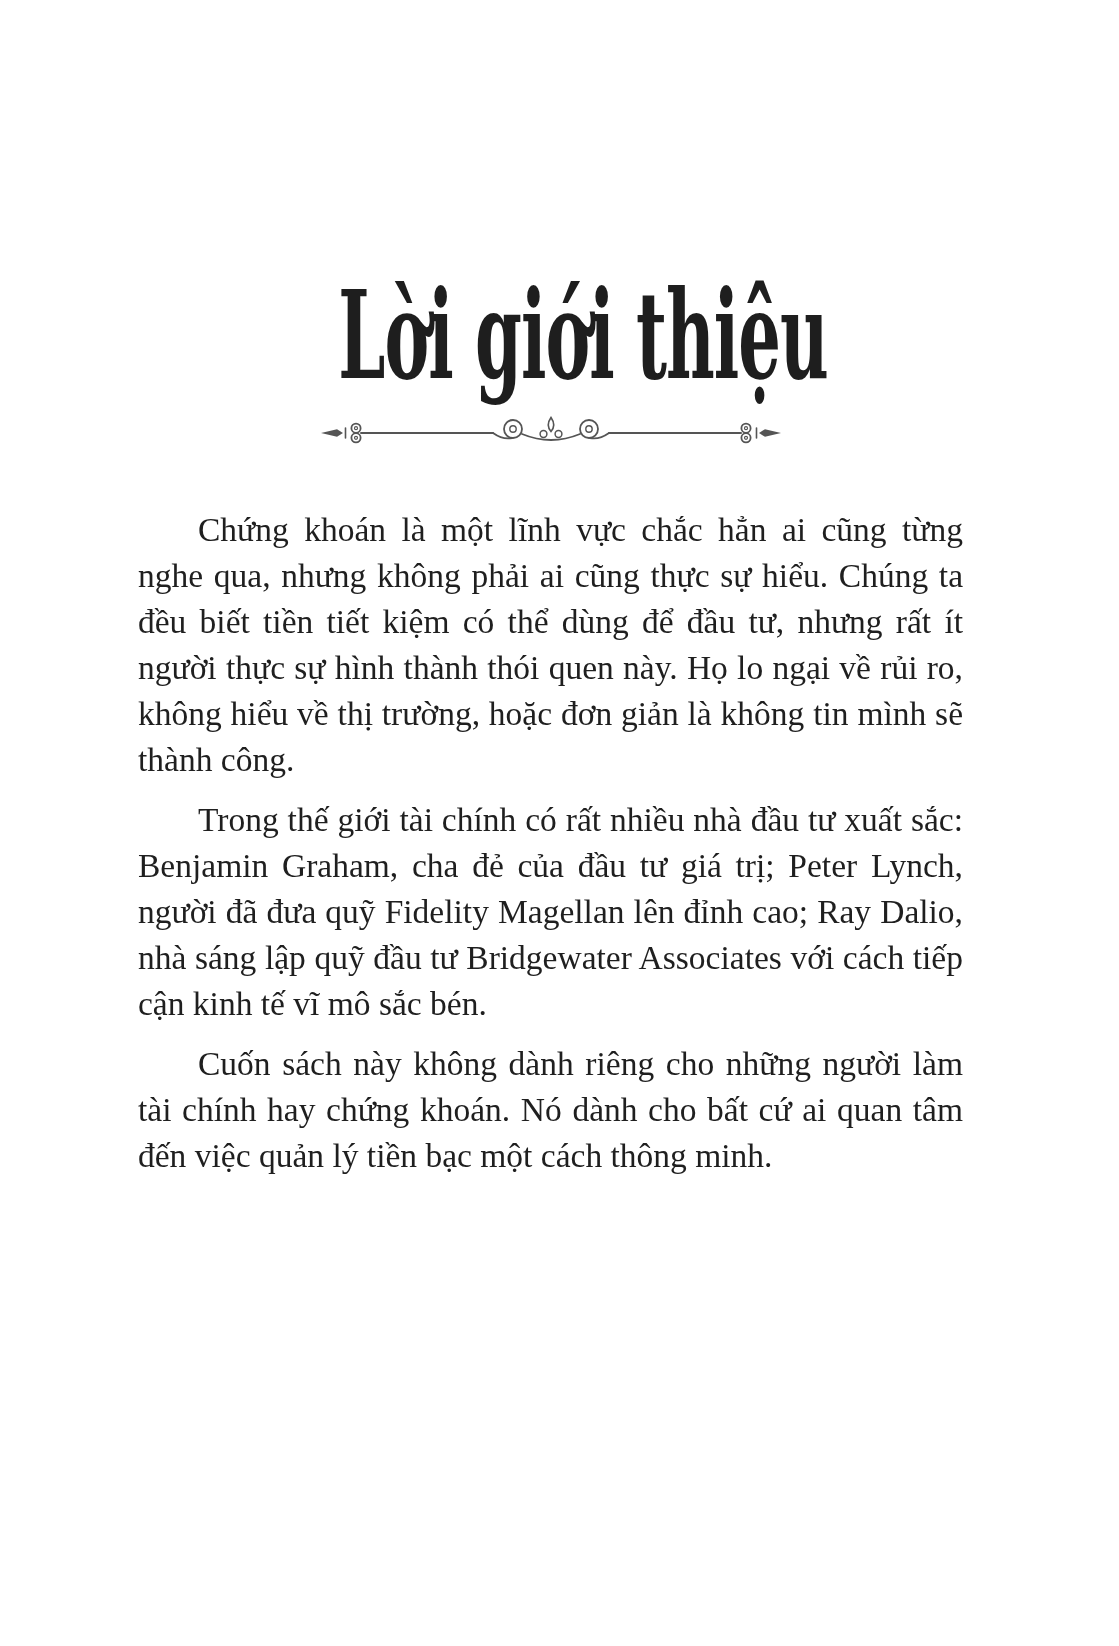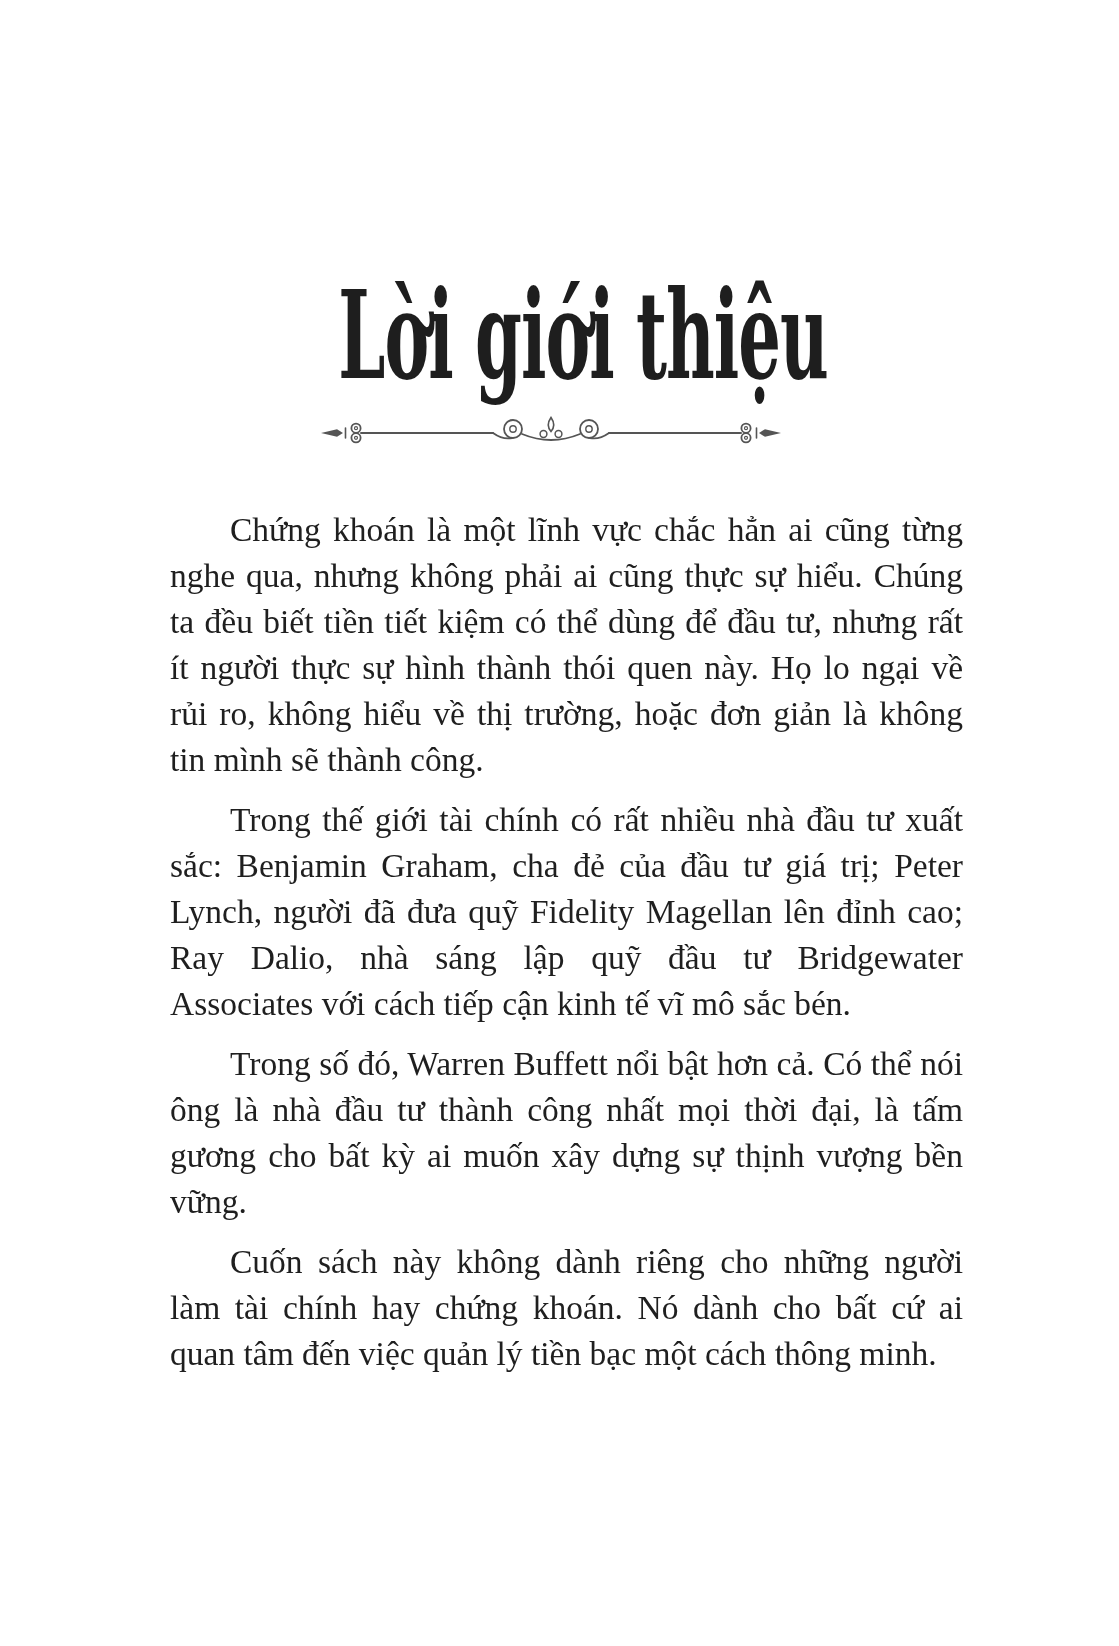--- a/index.html
+++ b/index.html
@@ -34,21 +34,20 @@
     display: block;
     margin: 19px auto 0 auto;
   }
   .body-text {
     margin-top: 56px;
     font-size: 33.5px;
     line-height: 46px;
     color: #1f1f1f;
     text-align: justify;
     text-justify: inter-word;
-    margin-left: 32px;
   }
   .body-text p {
     margin: 0 0 14px 0;
     text-indent: 60px;
   }
 </style>
 </head>
 <body>
 
 <main class="content">
@@ -88,17 +87,16 @@
     <circle cx="430" cy="13.2" r="1.5" stroke-width="1.2"></circle>
     <circle cx="430" cy="22.8" r="1.5" stroke-width="1.2"></circle>
     <line x1="440.5" y1="13" x2="440.5" y2="23" stroke-width="1.6"></line>
 
     <path d="M465 18 L449 14.2 L443 18 L449 21.8 Z" fill="#555555" stroke="none"></path>
   </svg>
 
   <section class="body-text">
     <p>Chứng khoán là một lĩnh vực chắc hẳn ai cũng từng nghe qua, nhưng không phải ai cũng thực sự hiểu. Chúng ta đều biết tiền tiết kiệm có thể dùng để đầu tư, nhưng rất ít người thực sự hình thành thói quen này. Họ lo ngại về rủi ro, không hiểu về thị trường, hoặc đơn giản là không tin mình sẽ thành công.</p>
     <p>Trong thế giới tài chính có rất nhiều nhà đầu tư xuất sắc: Benjamin Graham, cha đẻ của đầu tư giá trị; Peter Lynch, người đã đưa quỹ Fidelity Magellan lên đỉnh cao; Ray Dalio, nhà sáng lập quỹ đầu tư Bridgewater Associates với cách tiếp cận kinh tế vĩ mô sắc bén.</p>
-    <p>Trong số đó, Warren Buffett nổi bật hơn cả. Có thể nói ông là nhà đầu tư thành công nhất mọi thời đại, là tấm gương cho bất kỳ ai muốn xây dựng sự thịnh vượng bền vững.</p>
     <p>Cuốn sách này không dành riêng cho những người làm tài chính hay chứng khoán. Nó dành cho bất cứ ai quan tâm đến việc quản lý tiền bạc một cách thông minh.</p>
   </section>
 
 </main>
 
 </body></html>

